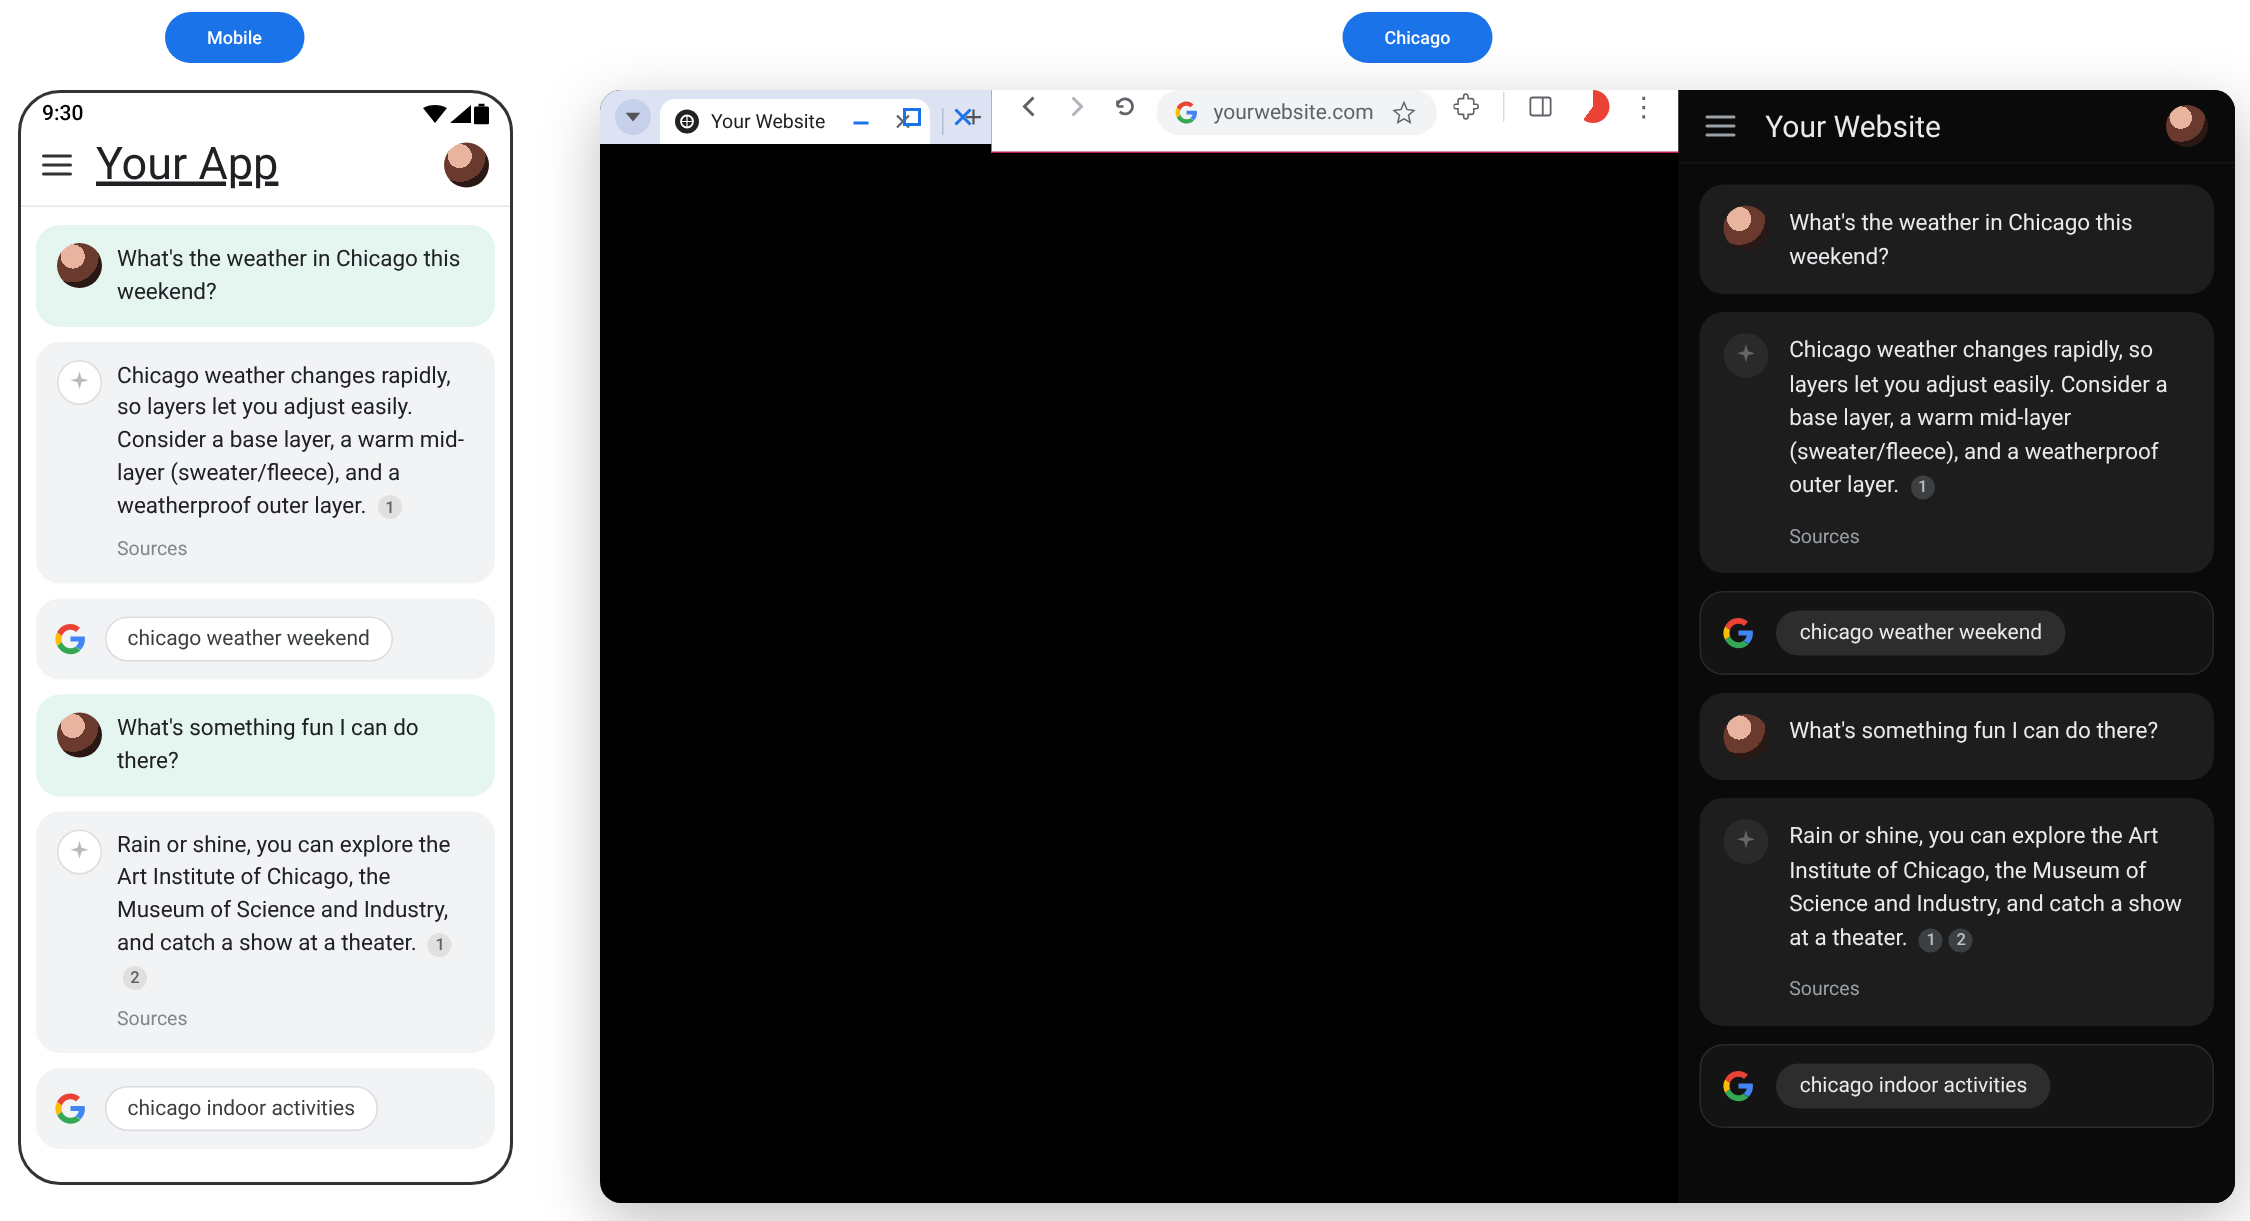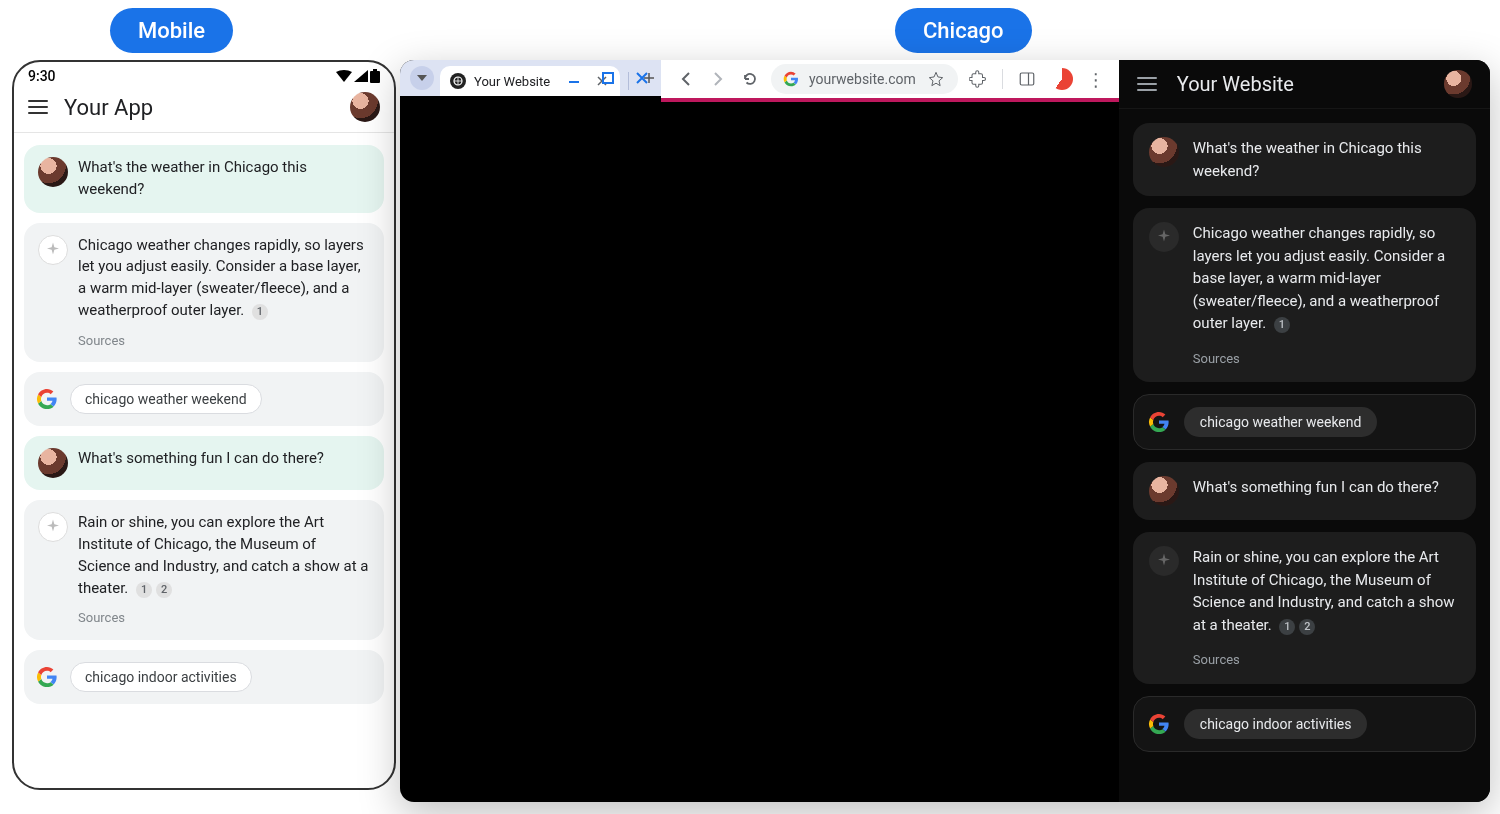--- a/index.html
+++ b/index.html
@@ -9,32 +9,32 @@
   width: 1500px;
   height: 814px;
   position: relative;
 }
 
 
 .top-label {
   position: absolute;
   background: #1a73e8;
   color: #fff;
-  font-size: 22px;
+  font-size: 12px;
   font-weight: 500;
   padding: 10px 28px;
   border-radius: 24px;
 }
 
 
 .mobile-frame {
   position: absolute;
   left: 12px;
   top: 60px;
-  width: 384px;
+  width: 330px;
   height: 730px;
   border: 2px solid #333;
   border-radius: 28px;
   background: #fff;
   overflow: hidden;
   display: flex;
   flex-direction: column;
 }
 .status-bar {
   display: flex;
@@ -48,21 +48,21 @@
 .status-icons svg { display: block; }
 .app-header {
   display: flex;
   align-items: center;
   padding: 6px 14px 10px 14px;
   border-bottom: 1px solid #e5e5e5;
   gap: 16px;
 }
 .hamburger { width: 20px; height: 14px; display: flex; flex-direction: column; justify-content: space-between; cursor: pointer;}
 .hamburger span { display: block; height: 2px; background: #333; border-radius: 1px;}
-.app-title { font-size: 22px; font-weight: 400; color:#202124; }
+.app-title { font-size: 30px; font-weight: 400; color:#202124;text-decoration:underline; }
 .avatar {
   width: 30px; height: 30px; border-radius: 50%;
   margin-left: auto;
   background: radial-gradient(circle at 35% 30%, #e8b4a0 0 28%, #6b3a2e 28% 60%, #2a1815 60%);
   cursor: pointer;
 }
 .chat-body { flex:1; overflow-y:auto; padding: 12px 10px; display:flex; flex-direction:column; gap:10px;}
 .bubble { border-radius: 16px; padding: 12px 14px; display:flex; gap:10px; align-items:flex-start; font-size:15px; line-height:1.45; color:#202124;}
 .bubble-user { background: #e5f5f0; }
 .bubble-ai { background: #f1f3f4; flex-direction:column; }
@@ -126,22 +126,22 @@
   padding:0 10px 0 10px; font-size:13px; color:#202124;
   min-width:180px;
 }
 .browser-tab .favicon { width:16px;height:16px;border-radius:50%;background:#222;display:flex;align-items:center;justify-content:center;}
 .tab-close { margin-left:auto; width:16px;height:16px;display:flex;align-items:center;justify-content:center;cursor:pointer;color:#5f6368;}
 .tab-sep { width:1px; height:18px; background:#b3bdd9; margin:0 8px 6px 8px;}
 .new-tab { width:24px;height:24px;border-radius:50%;display:flex;align-items:center;justify-content:center;cursor:pointer;color:#444;margin-bottom:6px;}
 .window-controls { position:absolute; right:10px; top:0; height:36px; display:flex; align-items:center; gap:16px;}
 .window-controls span { width:18px; height:18px; display:flex; align-items:center; justify-content:center; cursor:pointer; color:#1a73e8;}
 .browser-toolbar {
-  background:#fff; height:42px; display:flex; align-items:center; padding:0 14px; gap:10px;
-  border-bottom:4px solid #be185d;
+  background:#fff; height:42px; display:flex; align-items:flex-start; padding:0 14px; gap:10px;
+  border-bottom:1px solid #be185d;
 }
 .nav-arrow,.reload { width:22px;height:22px;display:flex;align-items:center;justify-content:center;cursor:pointer;color:#5f6368;}
 .addrbar {
   flex:1; background:#f1f3f4; border-radius:20px; height:30px;
   display:flex; align-items:center; padding:0 12px; gap:10px; font-size:14px; color:#5f6368;
 }
 .toolbar-right { display:flex; align-items:center; gap:14px; color:#5f6368;}
 .toolbar-icon { width:20px;height:20px;display:flex;align-items:center;justify-content:center;cursor:pointer;}
 .ext-avatar { width:22px;height:22px;border-radius:50%;background:conic-gradient(#ea4335 0 60%, #fff 60% 100%); }
 .kebab { font-size:18px; cursor:pointer; }

